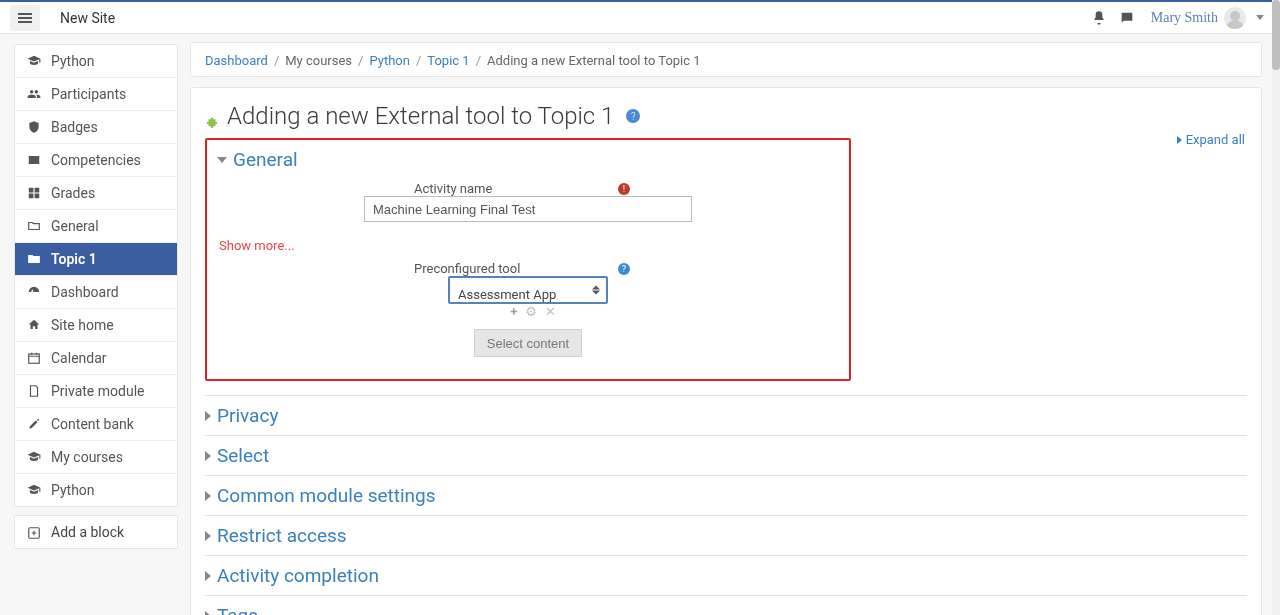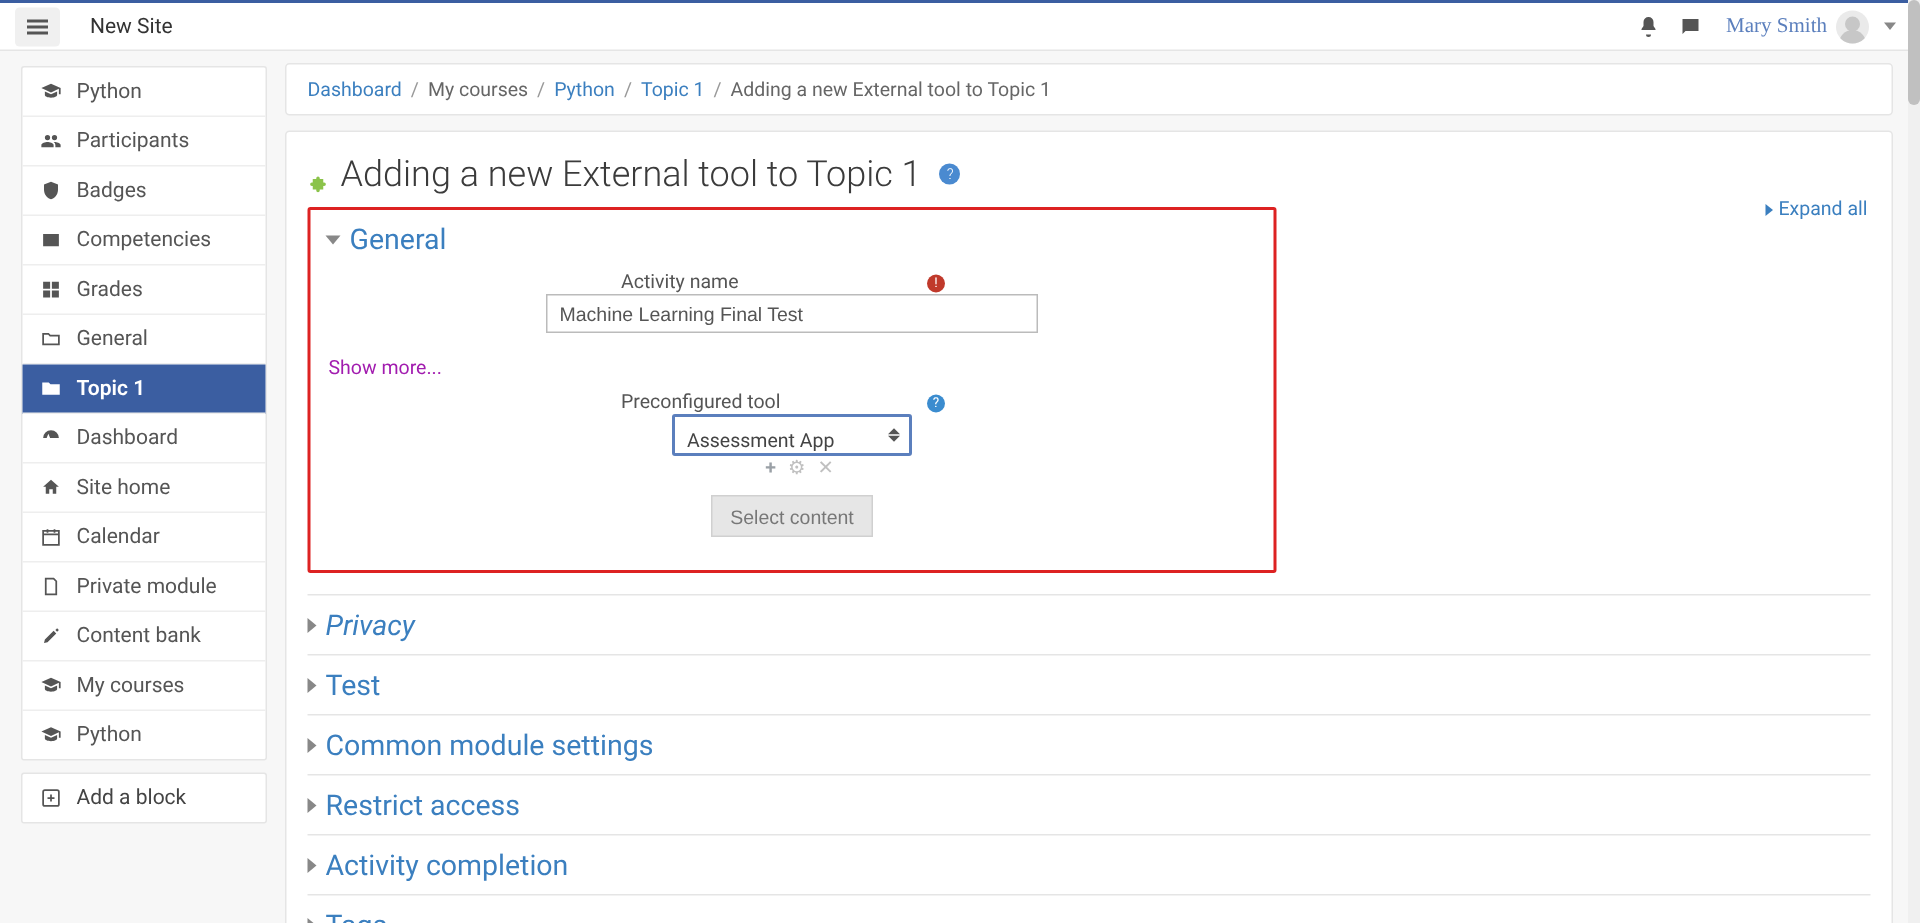--- a/index.html
+++ b/index.html
@@ -23,21 +23,21 @@
   
   .body-wrap { display:flex; height: calc(615px - 34px); }
   .sidebar { width: 178px; padding: 10px 0 0 14px; }
   .sidepanel { background:#fff; border:1px solid #e5e5e5; border-radius:2px; }
   .side-item { padding: 8px 10px 8px 12px; display:flex; align-items:center; gap:10px; color:#555; cursor:pointer; border-bottom:1px solid #eee; }
   .side-item:last-child { border-bottom:none; }
   .side-item.active { background:#3b5ea1; color:#fff; font-weight:600; }
   .side-item.active .side-icon svg path, .side-item.active .side-icon svg rect, .side-item.active .side-icon svg polygon { fill:#fff; stroke:#fff; }
   .side-icon { width:14px; height:14px; display:inline-flex; align-items:center; justify-content:center; }
   .side-icon svg { width:14px; height:14px; }
-  .add-block { background:#fff; border:1px solid #e5e5e5; border-radius:2px; margin-top:8px; padding:8px 12px; display:flex; align-items:center; gap:10px; color:#444; cursor:pointer; }
+  .add-block { background:#fff; border:1px solid #e5e5e5; border-radius:2px; margin-top:8px; padding:8px 12px; display:flex; align-items:flex-end; gap:10px; color:#444; cursor:pointer; }
 
   
   .main { flex:1; padding: 8px 18px 10px 12px; overflow:auto; }
   .crumb-card { background:#fff; border:1px solid #e5e5e5; border-radius:3px; padding: 10px 12px 8px 14px; margin-bottom: 10px; }
   .breadcrumb { display:flex; gap:6px; align-items:center; font-size:13px; }
   .breadcrumb a { color:#3b7fbf; text-decoration:none; }
   .breadcrumb .sep { color:#999; }
   .breadcrumb .current { color:#666; }
 
   .form-card { background:#fff; border:1px solid #e5e5e5; border-radius:3px; padding: 14px 14px 12px 14px; position:relative; }
@@ -51,21 +51,21 @@
   .highlight-gen { border:2px solid #d22; border-radius:2px; padding: 8px 10px 12px 10px; width: 646px; margin-top:4px; }
   .sect-head { color:#3b7fbf; font-size:19px; font-weight:400; display:flex; align-items:center; gap:6px; cursor:pointer; margin-bottom:8px; }
   .tri-down { width:0; height:0; border-left:5px solid transparent; border-right:5px solid transparent; border-top:6px solid #888; }
   .tri-right { width:0; height:0; border-top:5px solid transparent; border-bottom:5px solid transparent; border-left:6px solid #888; }
 
   .form-row { display:flex; align-items:center; margin: 10px 0; flex-direction: column; }
   .form-label { width: 228px; color:#555; font-size:13px; display:flex; align-items:center; gap:6px;}
   .req-icon { width:12px;height:12px; border-radius:50%; background:#c0392b; color:#fff; font-size:9px; display:inline-flex; align-items:center; justify-content:center; margin-left:auto; margin-right:12px;}
   .help-q { width:12px;height:12px; border-radius:50%; background:#3b8ccf; color:#fff; font-size:9px; display:inline-flex; align-items:center; justify-content:center; margin-left:auto; margin-right:12px;}
   .text-input { width: 328px; height:26px; border:1px solid #bbb; padding: 3px 8px; font-size:13px; color:#555; }
-  .showmore { color:#a21caf; font-size:13px; text-decoration:none; margin: 6px 0 6px 2px; display:inline-block; }
+  .showmore { color:#ef4444; font-size:13px; text-decoration:none; margin: 6px 0 6px 2px; display:inline-block; }
   .select-wrap { position:relative; width:160px; height:28px; border:2px solid #5b7fbd; border-radius:2px; background:#fff; display:flex; align-items:flex-end; padding:0 24px 0 8px; font-size:13px; color:#444; cursor:pointer; }
   .select-caret { position:absolute; right:6px; top:50%; transform:translateY(-50%); display:flex; flex-direction:column; gap:1px; }
   .select-caret .u { width:0; height:0; border-left:4px solid transparent; border-right:4px solid transparent; border-bottom:4px solid #555; }
   .select-caret .d { width:0; height:0; border-left:4px solid transparent; border-right:4px solid transparent; border-top:4px solid #555; }
   .tool-actions { display:flex; gap:8px; align-items:center; margin-left:10px; }
   .tool-actions span { color:#c0c0c0; font-size:13px; }
   .tool-actions .plus { color:#9aa0a6; font-weight:600; }
   .btn-ghost { height:28px; padding: 0 12px; background:#e6e6e6; border:1px solid #d0d0d0; color:#777; font-size:13px; cursor:default; }
 
   .collapsed-sect { border-top:1px solid #e5e5e5; padding: 8px 0; }
@@ -296,30 +296,30 @@
               <span>✕</span>
             </div>
           </div>
 
           <div class="form-row">
             <div class="form-label"></div>
             <button class="btn-ghost">Select content</button>
           </div>
         </div>
 
-        <div class="collapsed-sect" style="margin-top:14px;font-style:italic;">
+        <div class="collapsed-sect" style="margin-top:14px;">
           <div class="sect-head">
               <span class="tri-right"></span>
               <span>Privacy</span>
             </div>
         </div>
         <div class="collapsed-sect">
           <div class="sect-head">
               <span class="tri-right"></span>
-              <span>Test</span>
+              <span>Select</span>
             </div>
         </div>
         <div class="collapsed-sect">
           <div class="sect-head">
               <span class="tri-right"></span>
               <span>Common module settings</span>
             </div>
         </div>
         <div class="collapsed-sect">
           <div class="sect-head">

